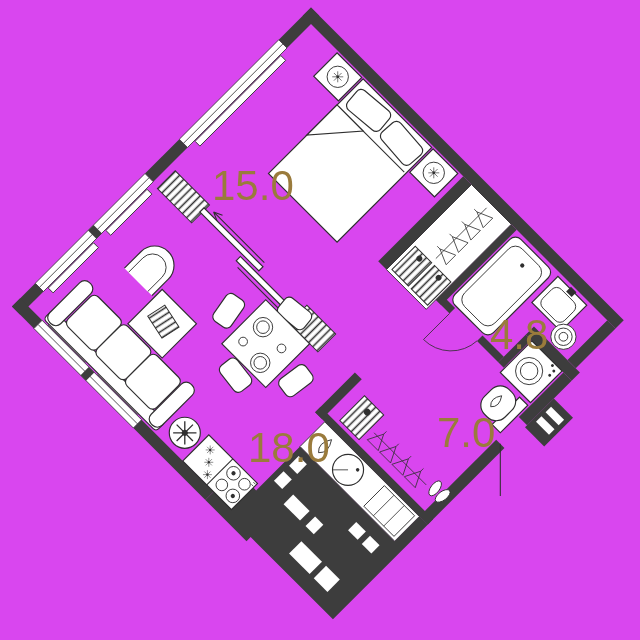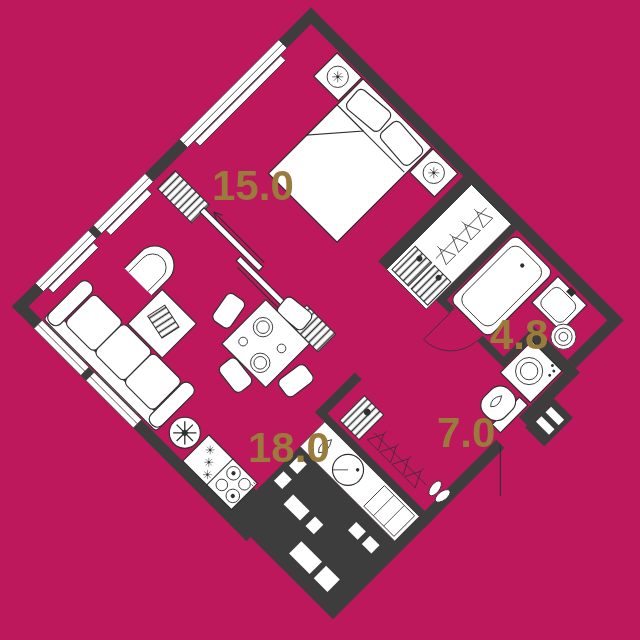--- a/index.html
+++ b/index.html
@@ -1,16 +1,16 @@
 <!DOCTYPE html>
 <html><head>
 <meta charset="utf-8">
 <style>
   html,body{margin:0;padding:0;background:#ffffff;}
-  .stage{width:640px;height:640px;position:relative;overflow:hidden;background:#be185d;font-weight:bold;}
+  .stage{width:640px;height:640px;position:relative;overflow:hidden;background:#d946ef;}
   svg{display:block;}
   .wall{fill:#3d3d3d;stroke:none;}
   .f{fill:#ffffff;stroke:#2f2f2f;stroke-width:1.2;}
   .fthin{fill:#ffffff;stroke:#2f2f2f;stroke-width:0.9;}
   .ln{fill:none;stroke:#2f2f2f;stroke-width:1.1;}
   .lnthin{fill:none;stroke:#2f2f2f;stroke-width:0.8;}
   .dark{fill:#2f2f2f;stroke:none;}
   .white{fill:#ffffff;stroke:none;}
   .lbl{font-family:"Liberation Sans",sans-serif;font-size:42px;fill:#9a7b3c;}
 </style>

